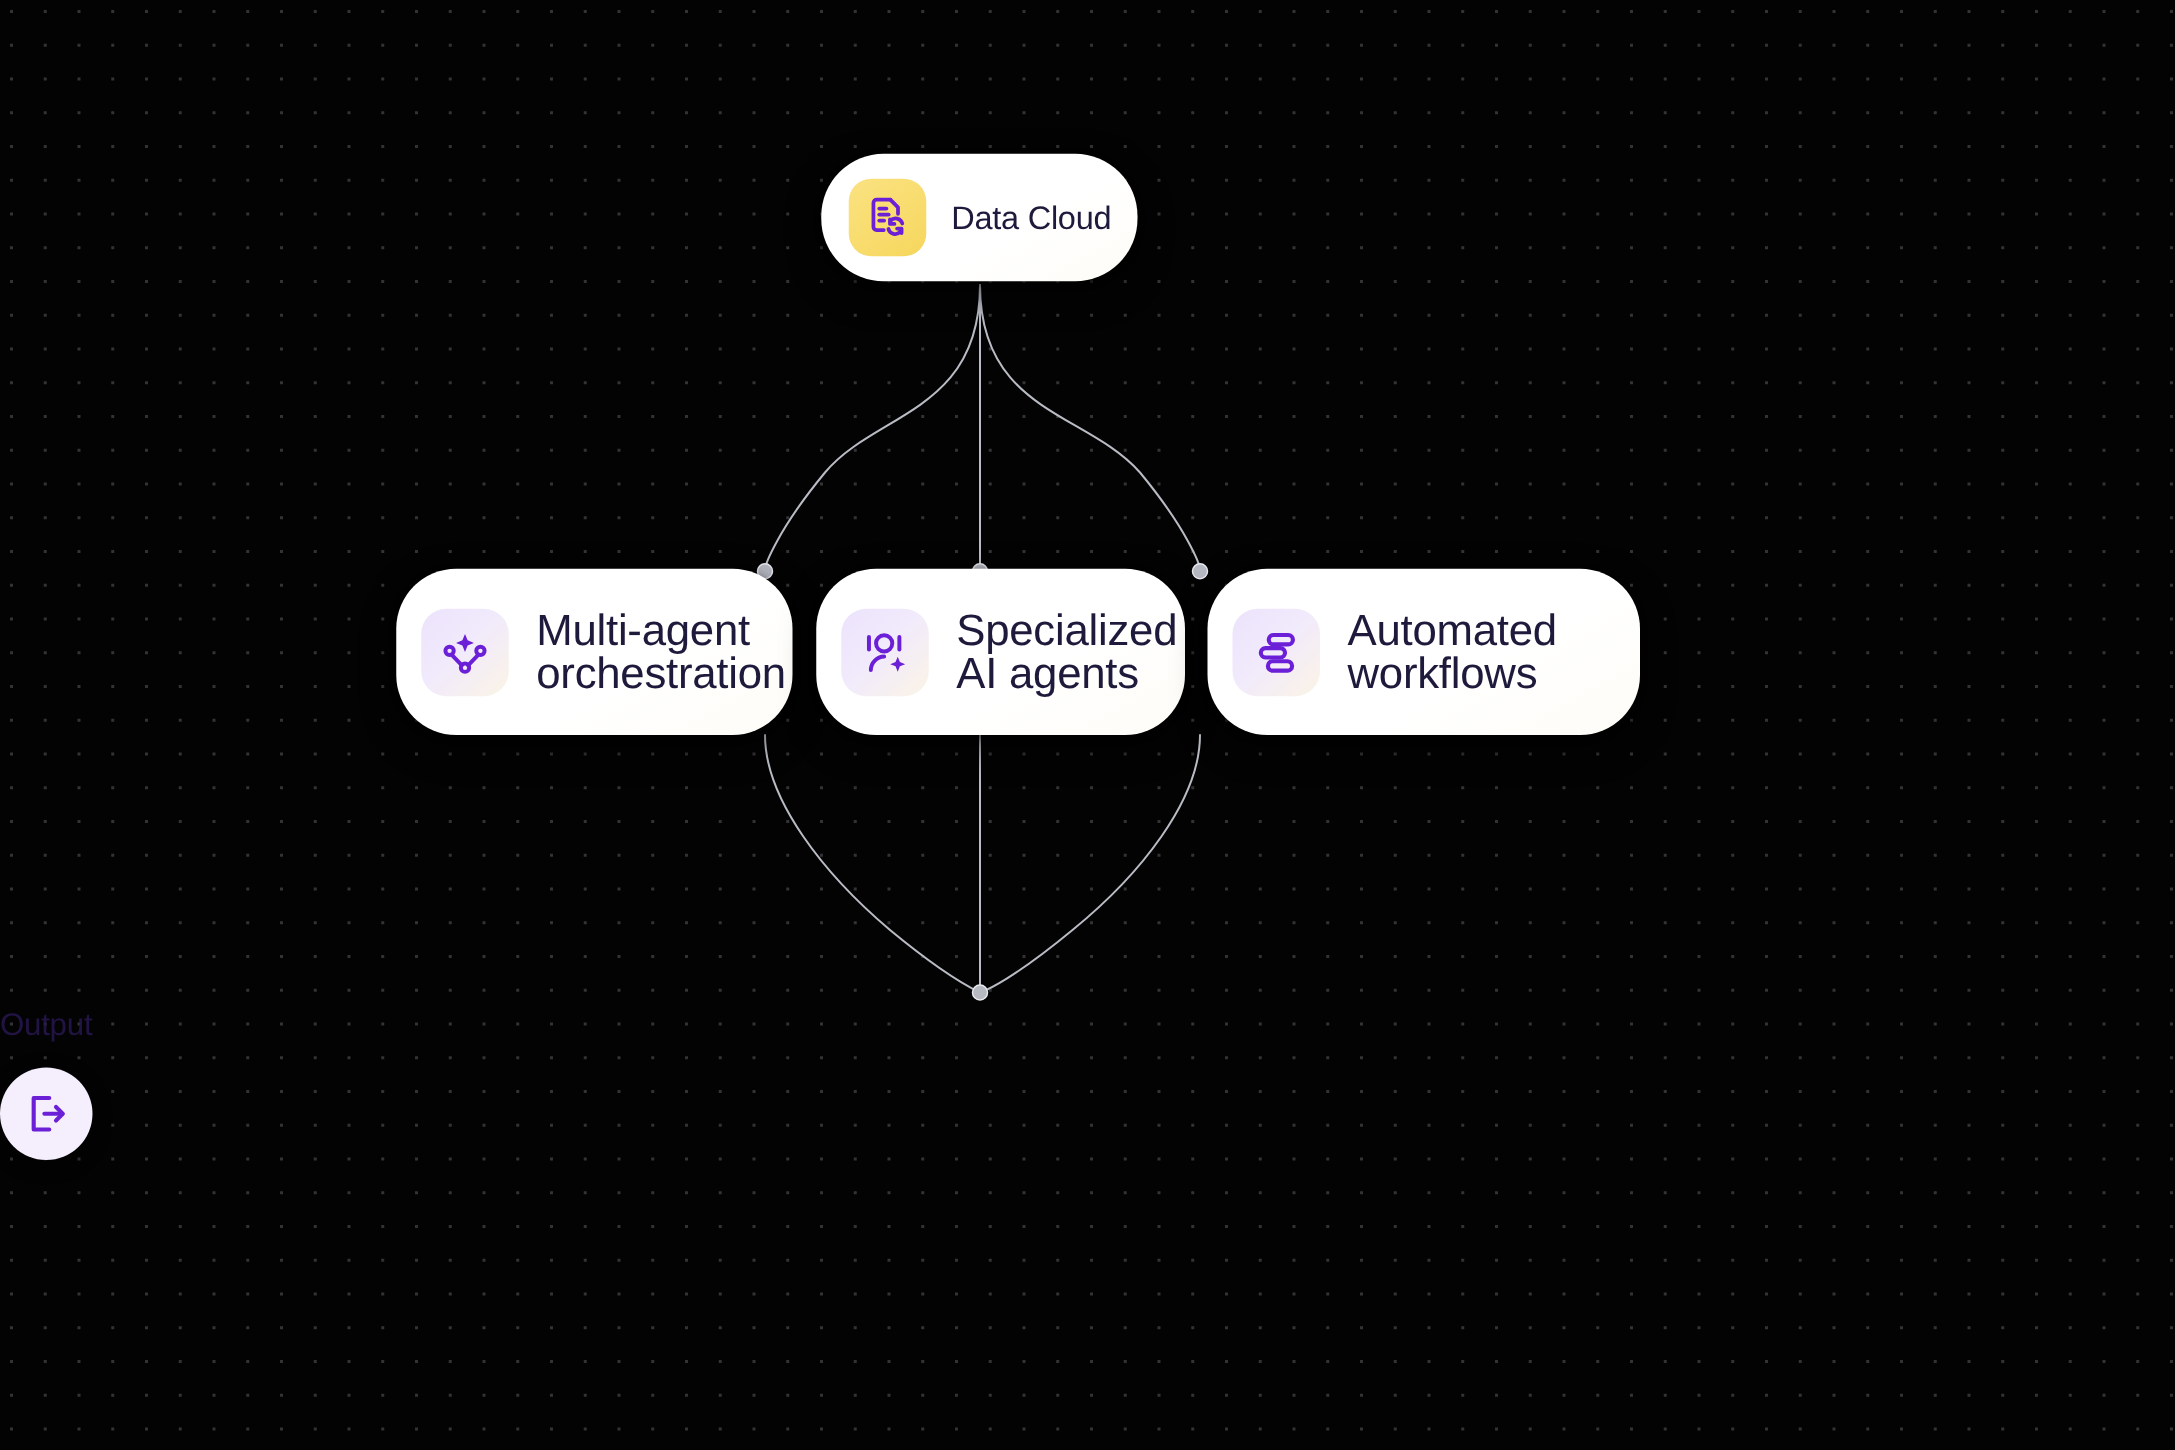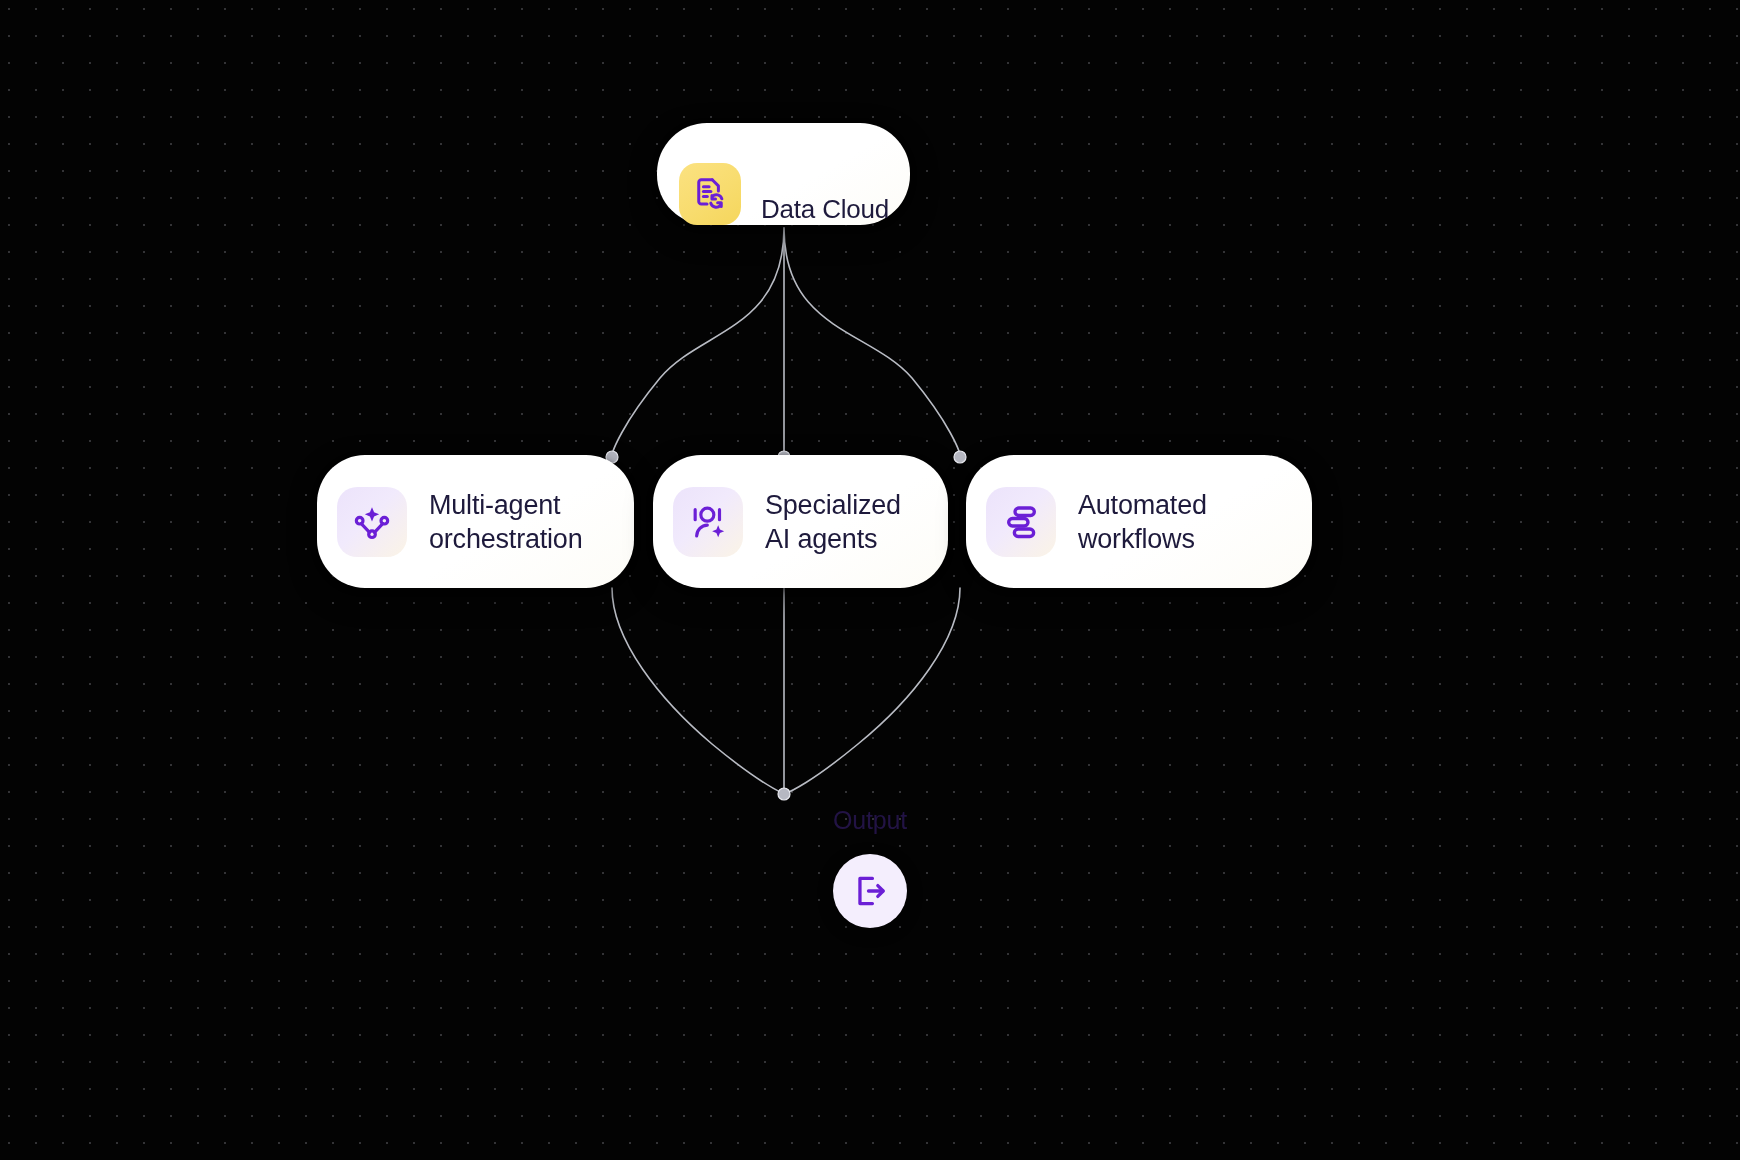--- a/index.html
+++ b/index.html
@@ -60,21 +60,20 @@
     justify-content:center;
     border-radius:19px;
   }
 
   
   #node-data-cloud {
     left:657px; top:123px;
     width:253px; height:102px;
     border-radius:50px;
     padding:0 26px 0 22px;
-    align-items:flex-end;
   }
   #node-data-cloud .icon-tile {
     width:62px; height:62px;
     border-radius:18px;
     background:linear-gradient(145deg,#fbe281 0%,#f8dc6e 55%,#f5d65c 100%);
   }
   #node-data-cloud .node-label {
     margin-left:20px;
     font-size:26px;
     letter-spacing:-0.2px;
@@ -89,38 +88,37 @@
     padding:0 24px 0 20px;
     border-radius:48px;
   }
   .node-mid .icon-tile {
     width:70px; height:70px;
     border-radius:20px;
     background:linear-gradient(135deg,#ece3fb 0%,#f1eafc 45%,#fbf4e6 100%);
   }
   .node-mid .node-label {
     margin-left:22px;
-    font-size:27px;
+    font-size:35px;
     line-height:34px;
     color:#1e1a3c;
     letter-spacing:-0.2px;
   }
 
   #node-multi-agent     { left:317px;  width:317px; }
   #node-specialized     { left:653px;  width:295px; }
   #node-workflows       { left:966px;  width:346px; }
 
   
   #output-group {
     position:absolute;
     left:0; top:806px;
     width:1740px;
     display:flex;
     flex-direction:column;
-    align-items:center;
     z-index:4;
   }
   #output-label {
     font-size:25px;
     letter-spacing:-0.2px;
     color:#2a1754;
     opacity:0.82;
   }
   #output-node {
     margin-top:19px;

